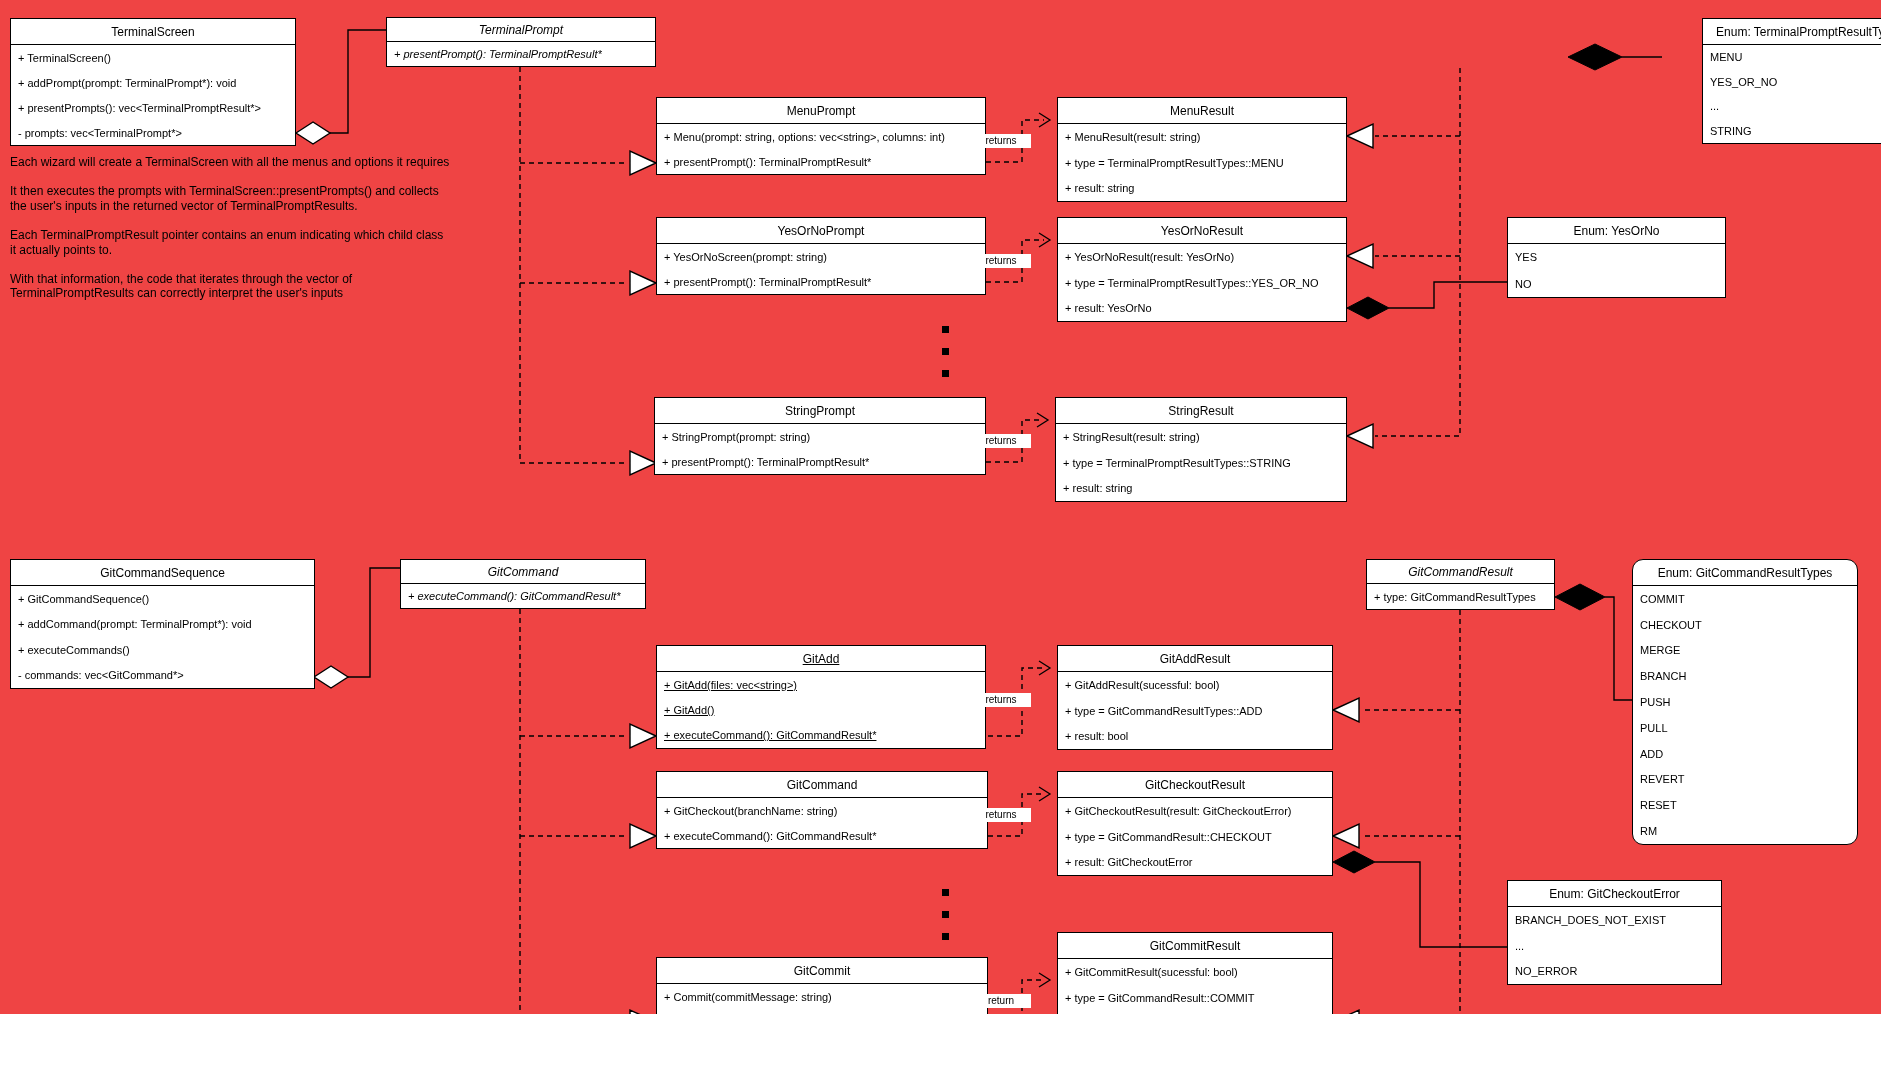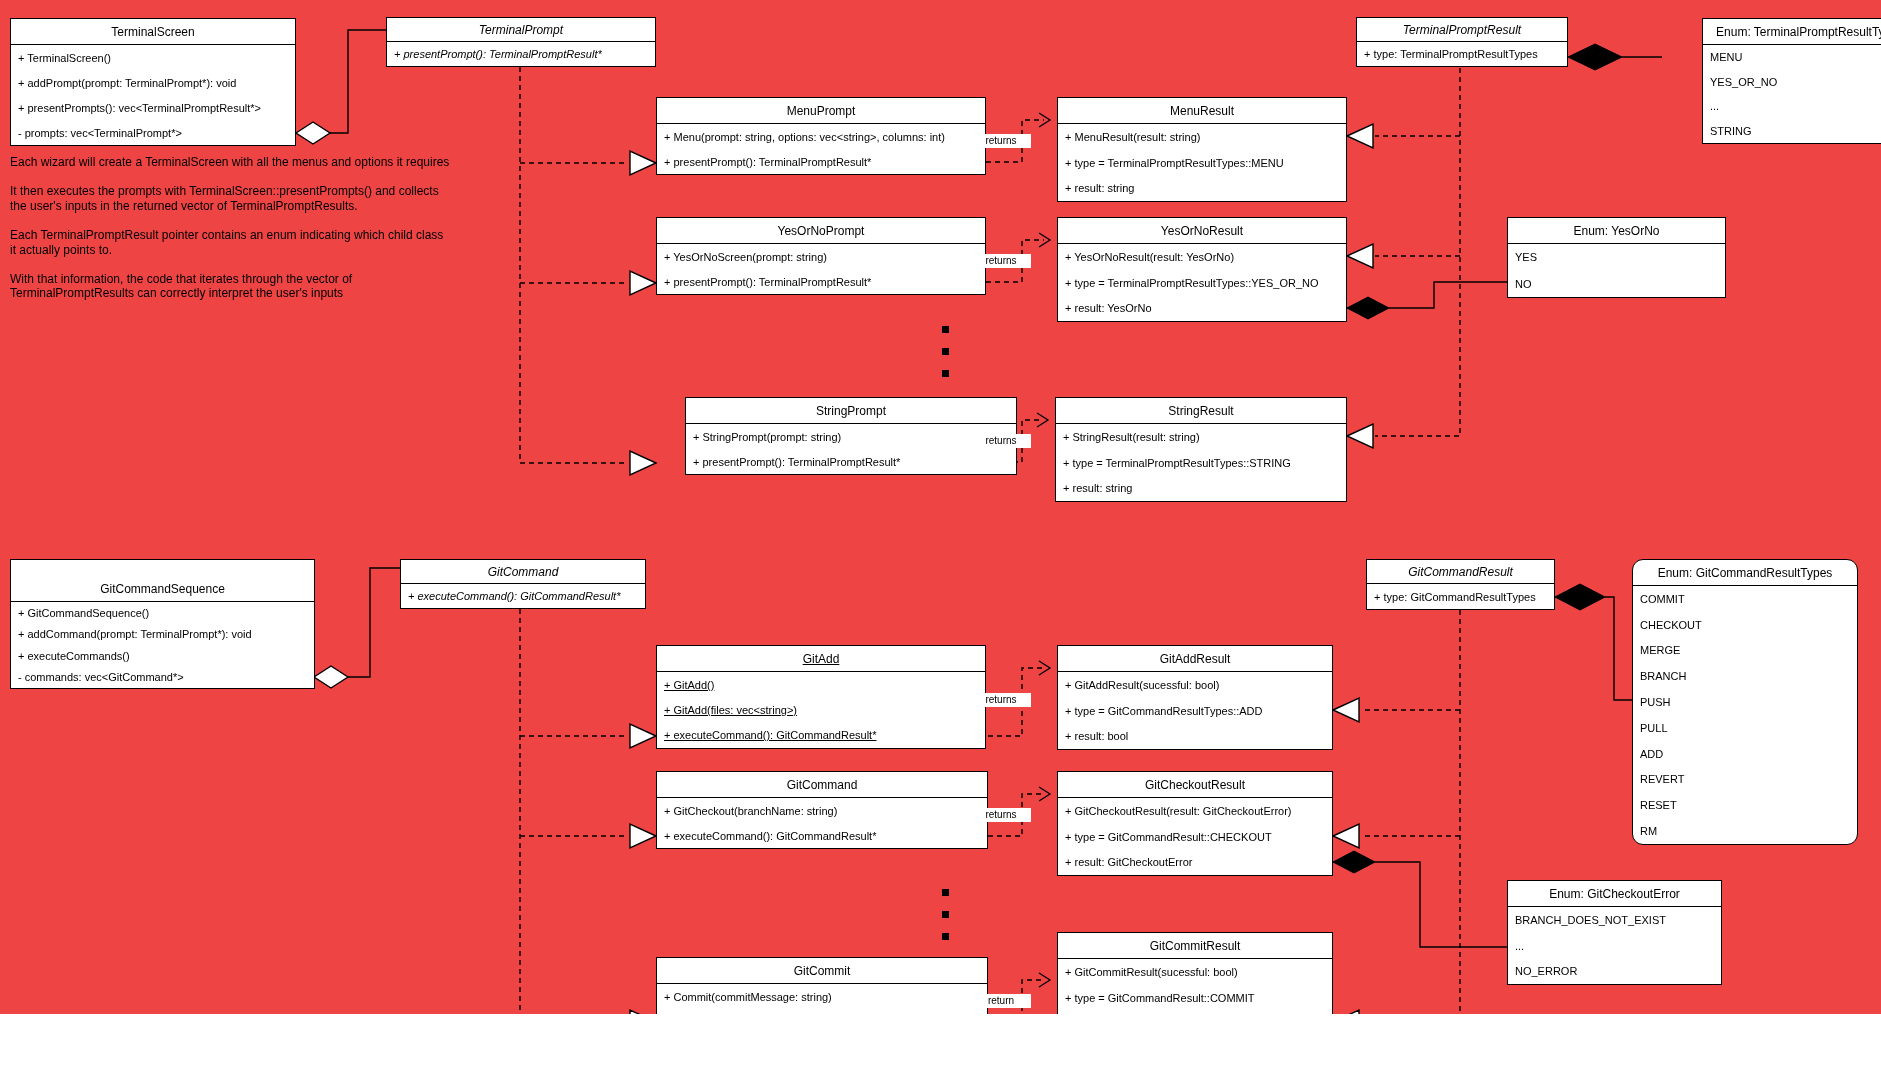--- a/index.html
+++ b/index.html
@@ -101,26 +101,20 @@
       </div>
     </div>
     <div class="box" style="left: 1057px; top: 97px; width: 290px; height: 105px;">
       <div class="box-title" style="height: 25px;">MenuResult</div>
       <div class="box-rows">
         <div class="box-row">+ MenuResult(result: string)</div>
         <div class="box-row">+ type = TerminalPromptResultTypes::MENU</div>
         <div class="box-row">+ result: string</div>
       </div>
     </div>
-    <div class="box" style="left: 1356px; top: 17px; width: 212px; height: 50px;">
-      <div class="box-title italic" style="height: 23px;">TerminalPromptResult</div>
-      <div class="box-rows">
-        <div class="box-row">+ type: TerminalPromptResultTypes</div>
-      </div>
-    </div>
     <div class="box" style="left: 1702px; top: 18px; width: 216px; height: 126px;">
       <div class="box-title" style="height: 25px;">Enum: TerminalPromptResultTypes</div>
       <div class="box-rows">
         <div class="box-row">MENU</div>
         <div class="box-row">YES_OR_NO</div>
         <div class="box-row">...</div>
         <div class="box-row">STRING</div>
       </div>
     </div>
     <div class="box" style="left: 656px; top: 217px; width: 330px; height: 78px;">
@@ -138,55 +132,55 @@
       </div>
     </div>
     <div class="box" style="left: 1057px; top: 217px; width: 290px; height: 105px;">
       <div class="box-title" style="height: 25px;">YesOrNoResult</div>
       <div class="box-rows">
         <div class="box-row">+ YesOrNoResult(result: YesOrNo)</div>
         <div class="box-row">+ type = TerminalPromptResultTypes::YES_OR_NO</div>
         <div class="box-row">+ result: YesOrNo</div>
       </div>
     </div>
-    <div class="box" style="left: 654px; top: 397px; width: 332px; height: 78px; margin-left: 31px;">
+    <div class="box" style="left: 654px; top: 397px; width: 332px; height: 78px;">
       <div class="box-title" style="height: 25px;">StringPrompt</div>
       <div class="box-rows">
         <div class="box-row">+ StringPrompt(prompt: string)</div>
         <div class="box-row">+ presentPrompt(): TerminalPromptResult*</div>
       </div>
     </div>
     <div class="box" style="left: 1055px; top: 397px; width: 292px; height: 105px;">
       <div class="box-title" style="height: 25px;">StringResult</div>
       <div class="box-rows">
         <div class="box-row">+ StringResult(result: string)</div>
         <div class="box-row">+ type = TerminalPromptResultTypes::STRING</div>
         <div class="box-row">+ result: string</div>
       </div>
     </div>
     <div class="box" style="left: 10px; top: 559px; width: 305px; height: 130px;">
-      <div class="box-title" style="height: 25px; margin-top: 16px;">GitCommandSequence</div>
+      <div class="box-title" style="height: 25px;">GitCommandSequence</div>
       <div class="box-rows">
         <div class="box-row">+ GitCommandSequence()</div>
         <div class="box-row">+ addCommand(prompt: TerminalPrompt*): void</div>
         <div class="box-row">+ executeCommands()</div>
         <div class="box-row">- commands: vec&lt;GitCommand*&gt;</div>
       </div>
     </div>
     <div class="box" style="left: 400px; top: 559px; width: 246px; height: 50px;">
       <div class="box-title italic" style="height: 23px;">GitCommand</div>
       <div class="box-rows">
         <div class="box-row italic">+ executeCommand(): GitCommandResult*</div>
       </div>
     </div>
     <div class="box" style="left: 656px; top: 645px; width: 330px; height: 104px; text-decoration: underline;">
       <div class="box-title" style="height: 25px;">GitAdd</div>
       <div class="box-rows">
+        <div class="box-row">+ GitAdd(files: vec&lt;string&gt;)</div>
         <div class="box-row">+ GitAdd()</div>
-        <div class="box-row">+ GitAdd(files: vec&lt;string&gt;)</div>
         <div class="box-row">+ executeCommand(): GitCommandResult*</div>
       </div>
     </div>
     <div class="box" style="left: 1057px; top: 645px; width: 276px; height: 105px;">
       <div class="box-title" style="height: 25px;">GitAddResult</div>
       <div class="box-rows">
         <div class="box-row">+ GitAddResult(sucessful: bool)</div>
         <div class="box-row">+ type = GitCommandResultTypes::ADD</div>
         <div class="box-row">+ result: bool</div>
       </div>

